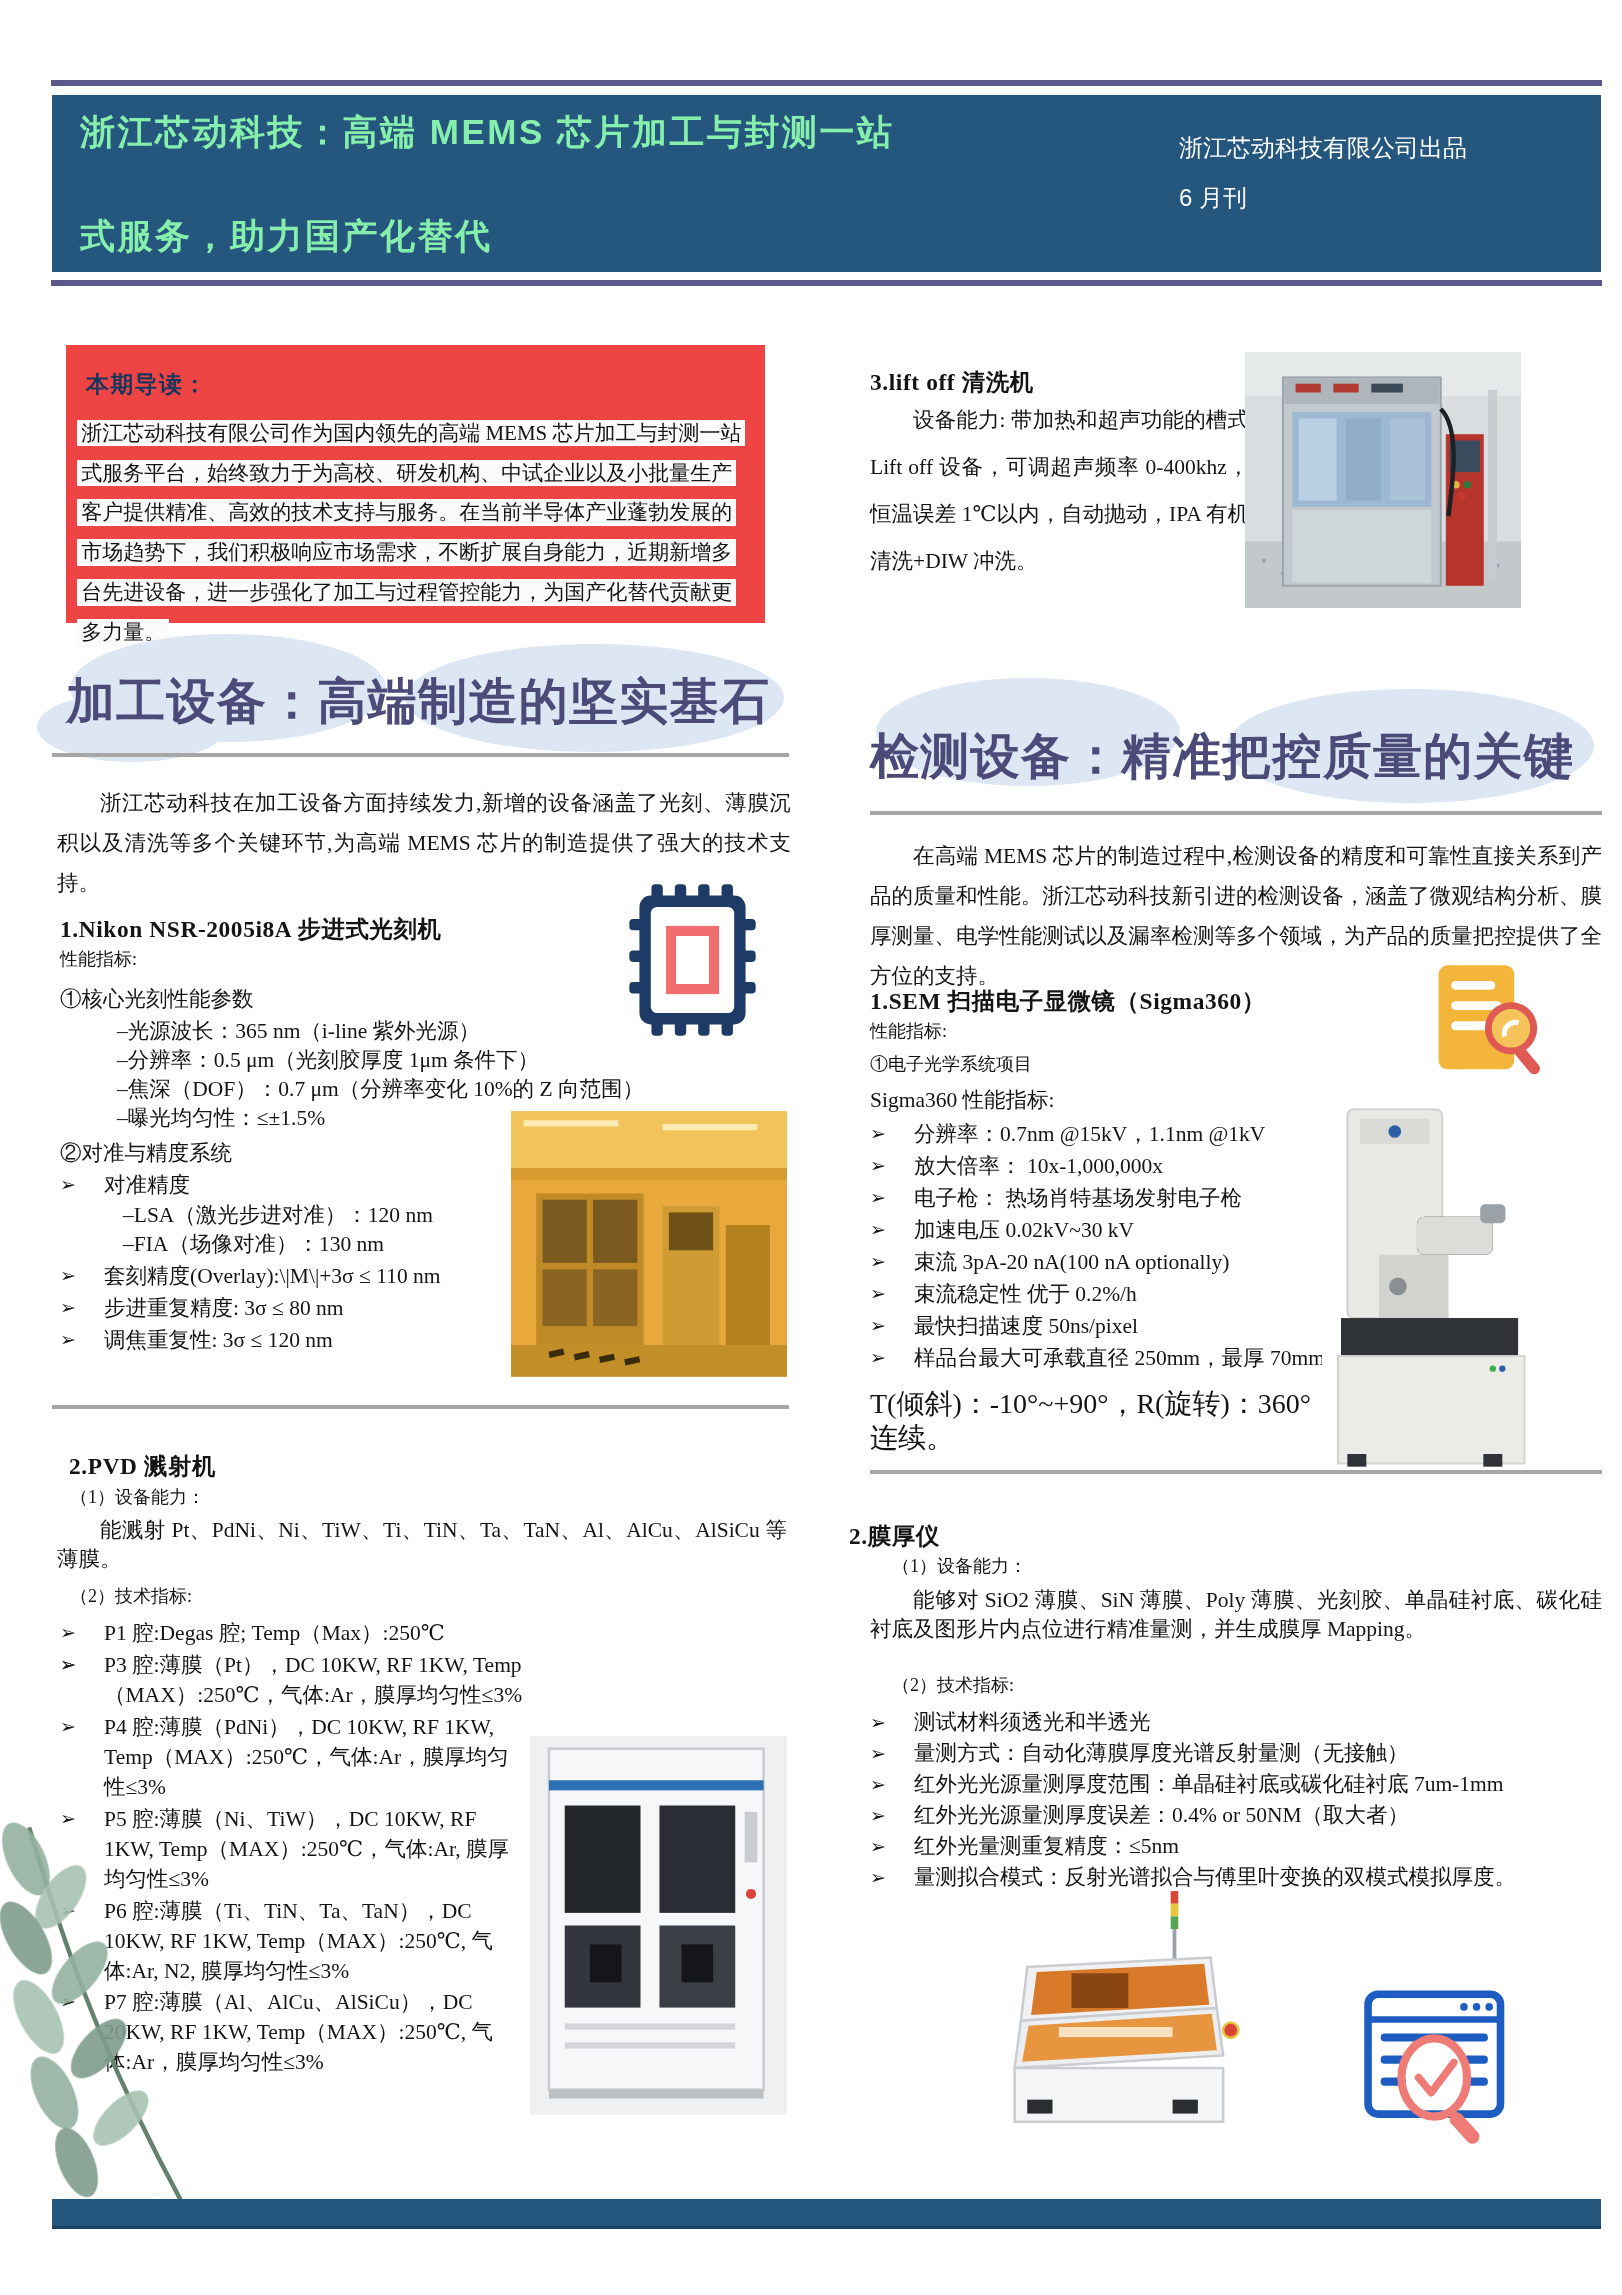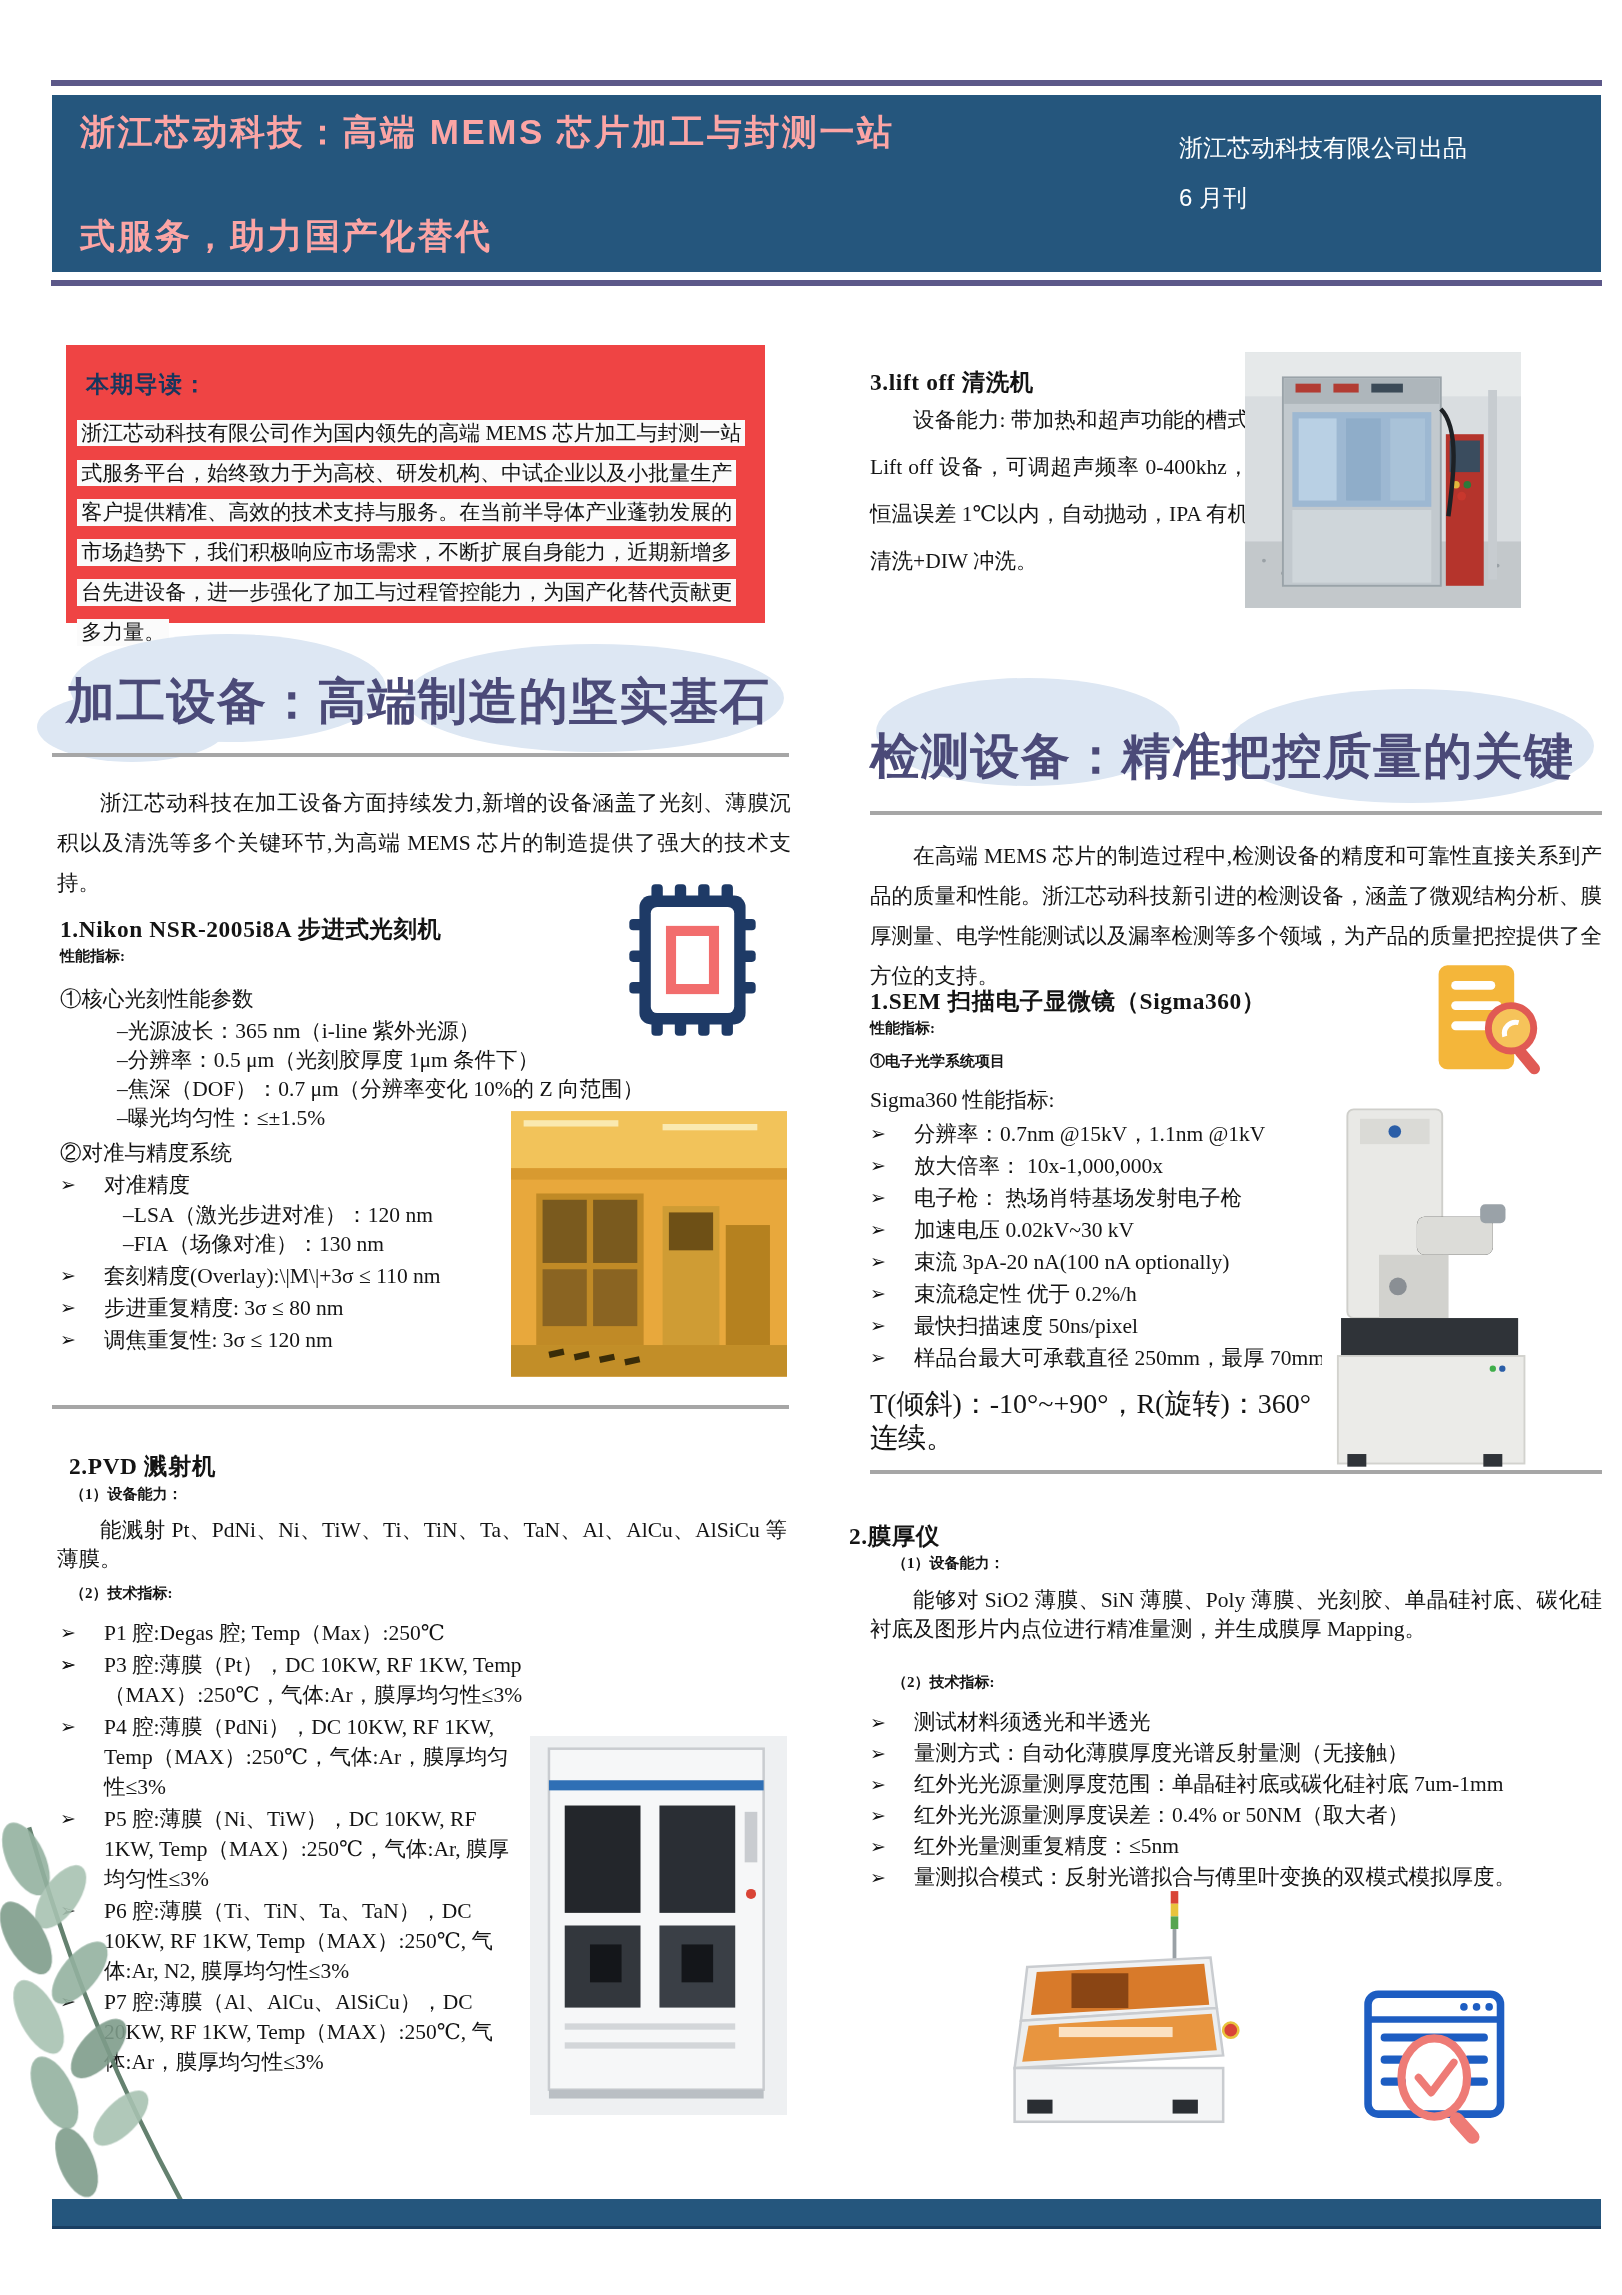--- a/index.html
+++ b/index.html
@@ -4,21 +4,21 @@
 <style>
   html,body{margin:0;padding:0;background:#ffffff;}
   .page{position:relative;width:1622px;height:2295px;background:#ffffff;overflow:hidden;
         font-family:"Liberation Serif","DejaVu Serif",serif;color:#141414;}
   .abs{position:absolute;}
   
   .rule-purple{background:#5c5889;height:6.3px;}
   .rule-gray{background:#a6a6a6;height:3.8px;}
   
   .masthead{background:#25567d;}
-  .masthead .t1,.masthead .t2{position:absolute;left:28px;color:#fca5a5;font-family:"Liberation Sans","DejaVu Sans",sans-serif;
+  .masthead .t1,.masthead .t2{position:absolute;left:28px;color:#86efac;font-family:"Liberation Sans","DejaVu Sans",sans-serif;
         font-weight:bold;font-size:35px;letter-spacing:2.5px;white-space:nowrap;}
   .masthead .t1{top:14px;}
   .masthead .t2{top:118px;}
   .masthead .meta{position:absolute;left:1127px;color:#ffffff;font-size:24px;
         font-family:"Liberation Sans","DejaVu Sans",sans-serif;white-space:nowrap;}
   .masthead .m1{top:37px;}
   .masthead .m2{top:87px;}
   
   .introbox{background:#ef4444;}
   .introbox .ititle{position:absolute;left:20px;top:24px;font-size:23px;font-weight:bold;color:#17365d;
@@ -29,21 +29,21 @@
   
   .cloud{background:#dde7f3;border-radius:50%;}
   
   .secheading{font-family:"Liberation Sans","DejaVu Sans",sans-serif;font-weight:bold;color:#4b4a78;
         font-size:49px;letter-spacing:1.3px;white-space:nowrap;}
   
   .para{font-size:21.5px;line-height:40px;text-align:justify;text-indent:2em;}
   .smallpara{font-size:21.5px;line-height:47px;text-align:justify;text-indent:2em;}
   
   .numtitle{font-size:23.4px;font-weight:bold;letter-spacing:0.6px;white-space:nowrap;}
-  .subbold{font-size:15px;font-weight:bold;white-space:nowrap;}
+  .subbold{font-size:18px;font-weight:normal;white-space:nowrap;}
   .groupline{font-size:21.5px;white-space:nowrap;}
   
   .list .li{position:relative;padding-left:44px;font-size:21.5px;line-height:32px;margin-bottom:0;}
   .list .li .mk{position:absolute;left:0;top:0;font-size:19px;}
   .list .li .tx{display:inline;}
   .dashlist .li{padding-left:28px;font-size:21.5px;line-height:29px;}
   .dashlist .li .mk{font-size:21.5px;}
   .tight .li{line-height:30px;margin-bottom:1.9px;}
   .sem .li{line-height:32px;}
   .film .li{line-height:31px;}

